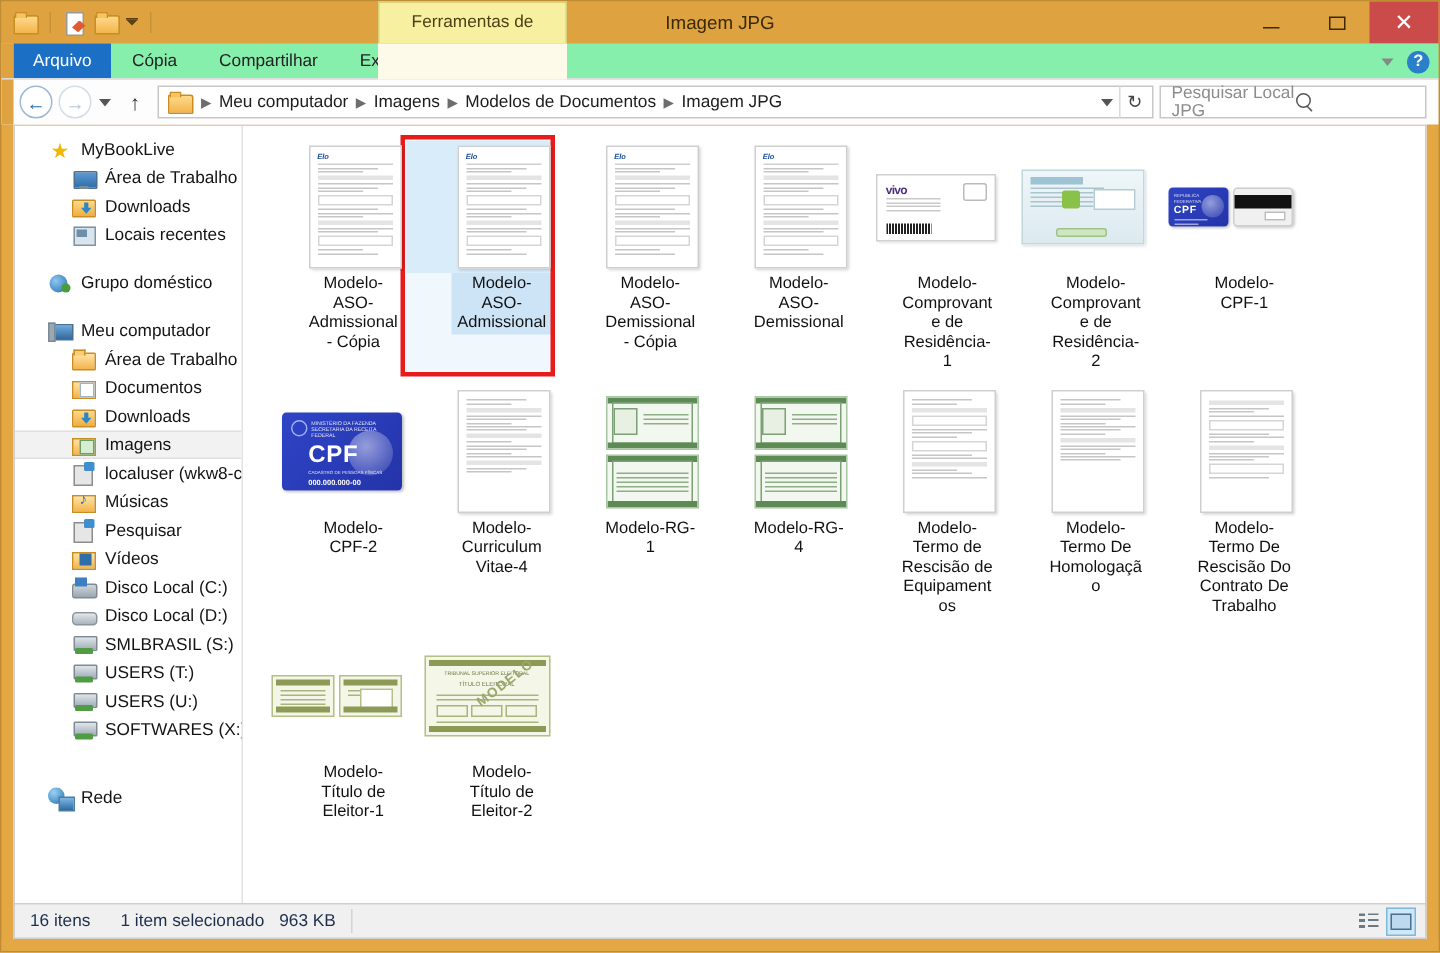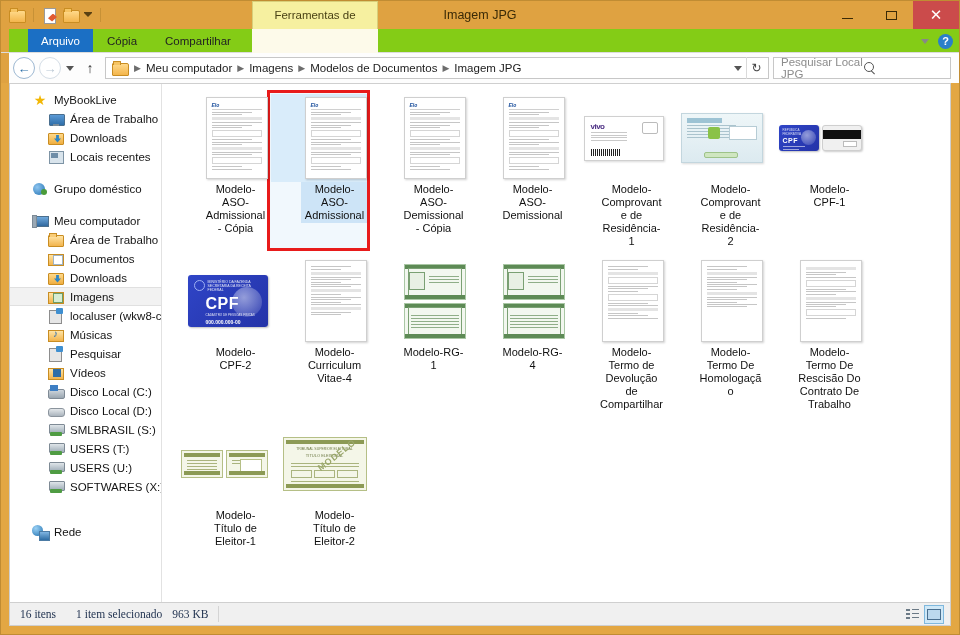--- a/index.html
+++ b/index.html
@@ -111,27 +111,26 @@
     display: flex; align-items: center; justify-content: center;
     color: #3a2a06;
   }
   .wc.close { background: #cb4b4b; color: #fff; width: 46px; font-size: 15px; }
   .wc .min { width: 11px; height: 1px; background: #3a2a06; margin-top:7px;}
   .wc .max { width: 11px; height: 9px; border: 1px solid #3a2a06; }
 
   
   .tabbar {
     height: 24px;
-    background: #84cc16;
+    background: #86efac;
     display: flex;
     align-items: stretch;
     position: relative;
     flex: 0 0 24px;
     border-bottom: 1px solid #dcdcdc;
-    padding-left: 19px;
   }
   .tabbar:before{
     content:""; position:absolute; left:0; top:0; bottom:0; width:8px;
     background:#dfa241;
   }
   .tab {
     padding: 0 14px;
     display: flex; align-items: center;
     font-size: 11.5px;
     color: #222;
@@ -602,21 +601,21 @@
     height: 24px;
     background: #f0f0f0;
     border: 1px solid #cfcfcf;
     margin: 0 8px 0 8px;
     display: flex; align-items: center;
     font-size: 11.5px;
     color: #1d2f4d;
     position: relative;
     flex: 0 0 24px;
   }
-  .st-item { padding: 0 10px; line-height: 22px; font-family: Liberation Serif, serif; }
+  .st-item { padding: 0 10px; line-height: 22px; }
   .st-sep { width:1px; height:16px; background:#d4d4d4; }
   .view-btns {
     position: absolute; right: 6px; top: 2px;
     display: flex; gap: 2px;
   }
   .vb {
     width: 20px; height: 19px;
     display:flex;align-items:center;justify-content:center;
     position: relative;
   }
@@ -1079,21 +1078,21 @@
                 <div class="ln s"></div>
               <div class="blk"></div>
               <div class="ln m"></div>
                 <div class="ln"></div>
               <div class="band"></div>
               <div class="ln s"></div>
                 <div class="ln m"></div>
                 <div class="ln"></div>
             </div>
           </div>
-          <div class="label">Modelo-Termo de Devolução de Compartilhar</div>
+          <div class="label">Modelo-Termo de Rescisão de Equipamentos</div>
         </div>
 
         <div class="item">
           <div class="thumbwrap">
             <div class="doc-page">
               <div class="ln m"></div>
                 <div class="ln s"></div>
               <div class="band"></div>
               <div class="ln"></div>
                 <div class="ln m"></div>

